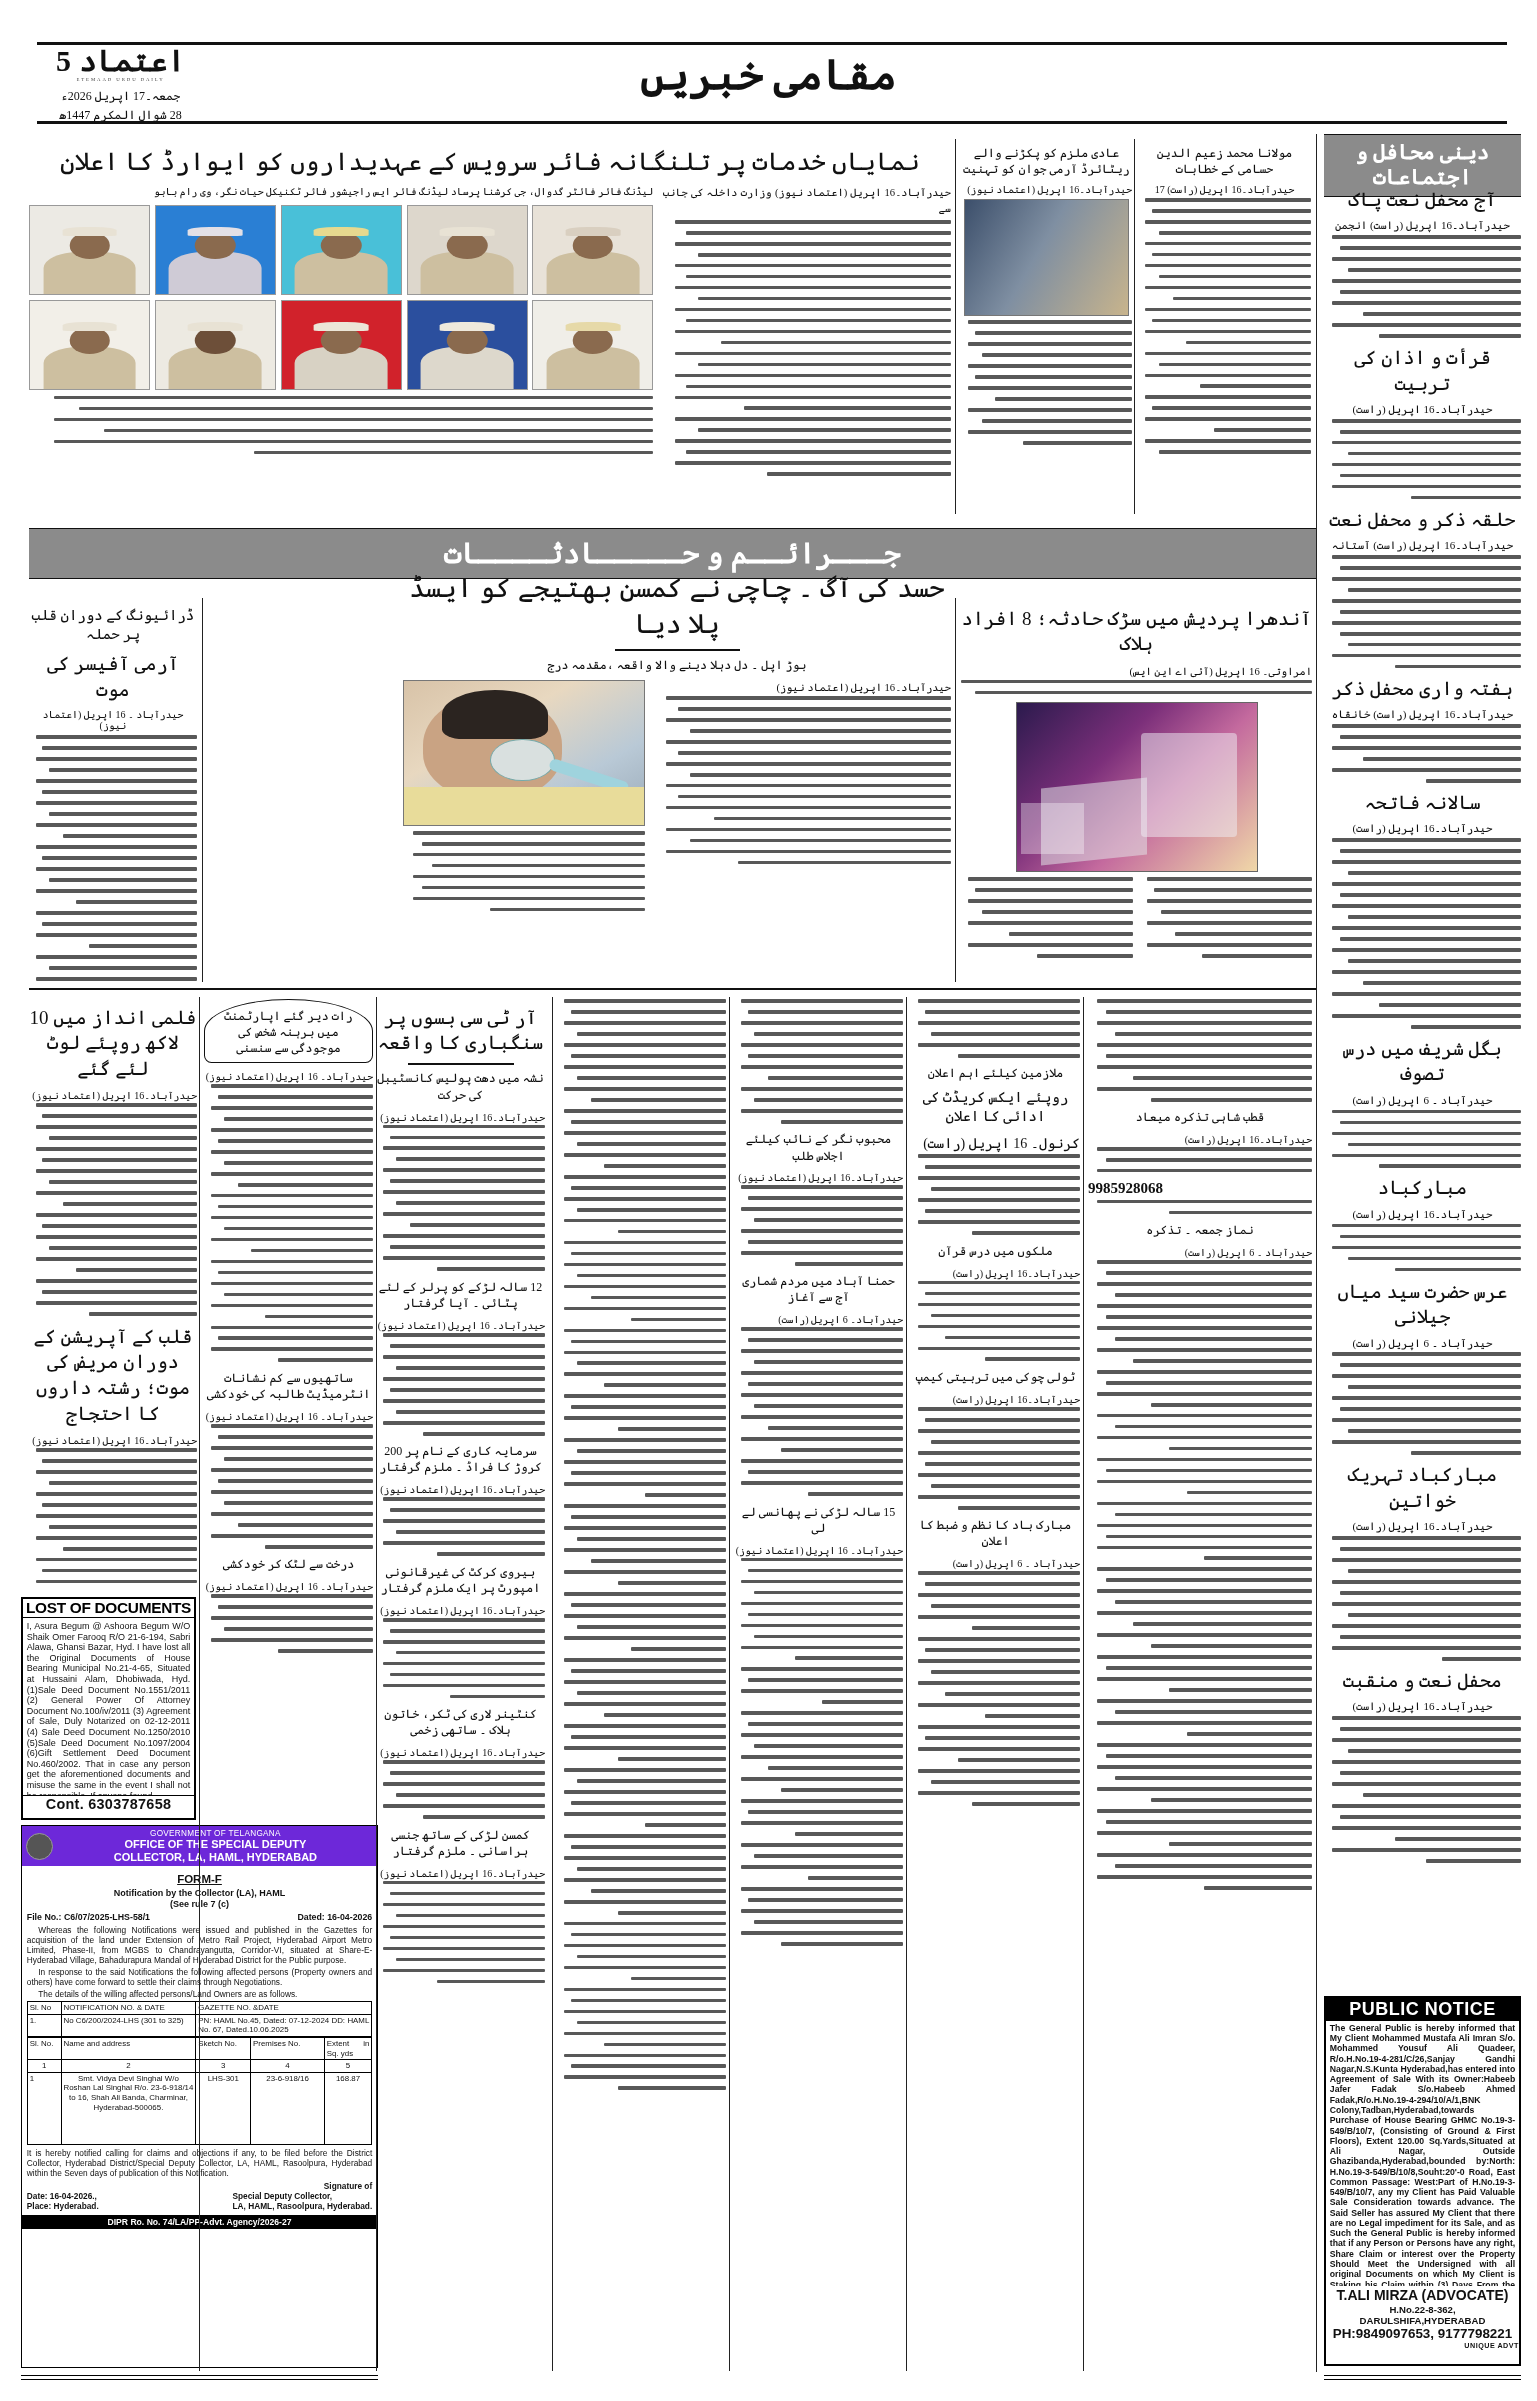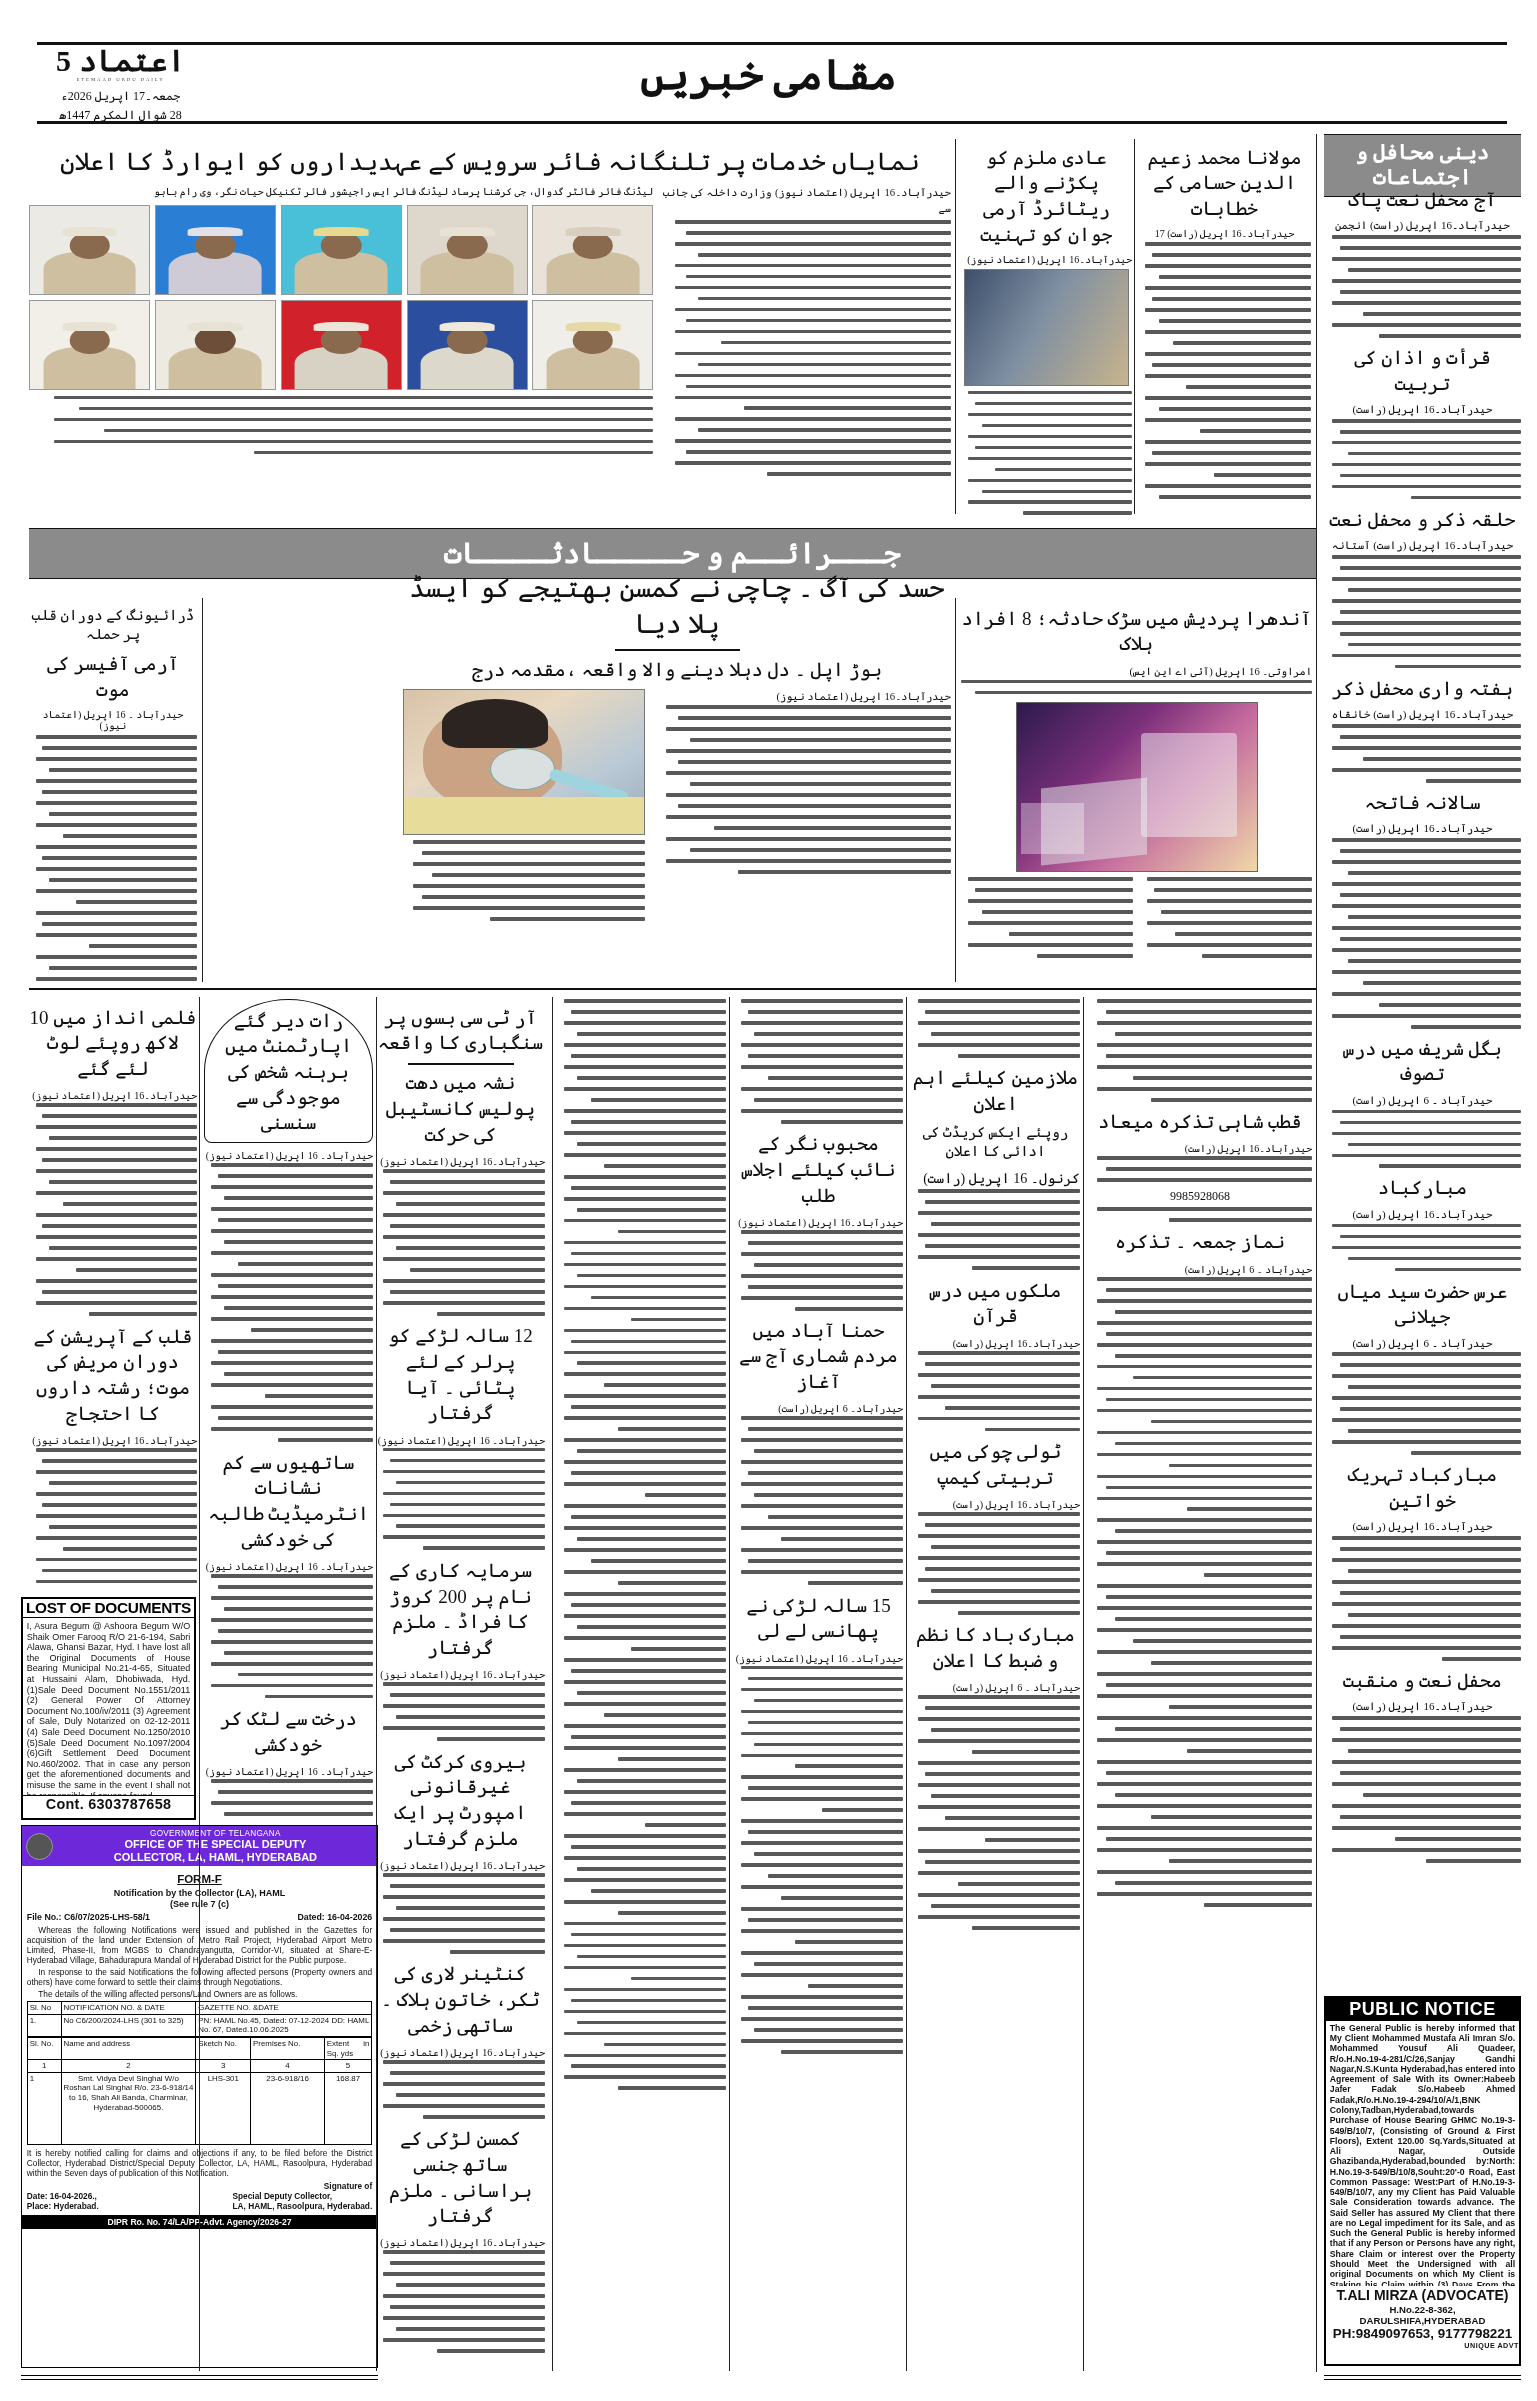--- a/index.html
+++ b/index.html
@@ -22,21 +22,21 @@
   .ln.s56{width:56%} .ln.s48{width:48%} .ln.s40{width:40%}
   .ln.s100{width:100%}
 
   .hd{
     font-weight:normal;text-align:center;direction:rtl;
     font-family:"Liberation Serif",serif;
     line-height:1.35;margin:5.8px 0 6.7px;
   }
   .hd.big{font-size:24px;}
   .hd.mid{font-size:19px;}
-  .hd.sm{font-size:19px;}
+  .hd.sm{font-size:12px;}
   .hd.xs{font-size:14.4px;}
 
   .secbar{
     background:#8b8b8b;color:#fff;text-align:center;font-weight:bold;
     letter-spacing:9.6px;font-size:29px;padding:6.7px 0 8.6px;
     border-top:1.9px solid #111;border-bottom:1.9px solid #111;
   }
 
   
   .masthead{position:absolute;left:0;top:0;width:1537px;height:127px;}
@@ -1094,21 +1094,21 @@
     <span class="ln s96"></span>
       <span class="ln s80"></span>
       <span class="ln s96"></span>
     <span class="ln s72"></span>
 
     <div class="hd sm" style="margin-top:5.8px">قطب شاہی تذکرہ میعاد</div>
     <div style="font-size:10px;text-align:justify;line-height:1.5">حیدرآباد۔16 اپریل (راست)</div>
     <span class="ln s96"></span>
       <span class="ln s92"></span>
       <span class="ln s96"></span>
-    <div style="font-size:12px;font-weight:normal;text-align:center;margin:2.9px 0">9985928068</div>
+    <div style="font-size:15px;font-weight:bold;text-align:left;margin:2.9px 0">9985928068</div>
     <span class="ln s96"></span>
       <span class="ln s64"></span>
 
     <div class="hd sm" style="margin-top:7.7px">نماز جمعہ ۔ تذکرہ</div>
     <div style="font-size:10px;text-align:justify;line-height:1.5">حیدرآباد ۔ 6 اپریل (راست)</div>
     <span class="ln s96"></span>
       <span class="ln s92"></span>
       <span class="ln s96"></span>
     <span class="ln s88"></span>
       <span class="ln s96"></span>

